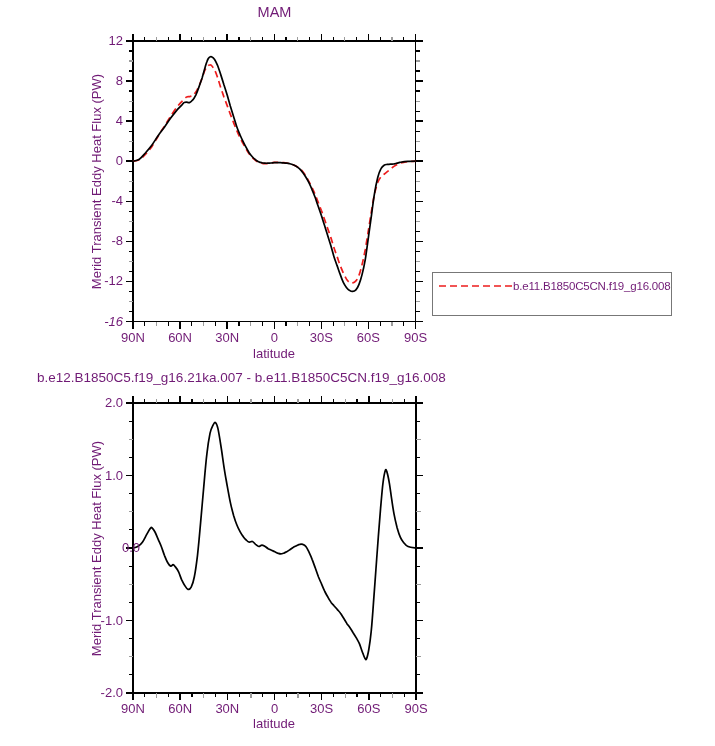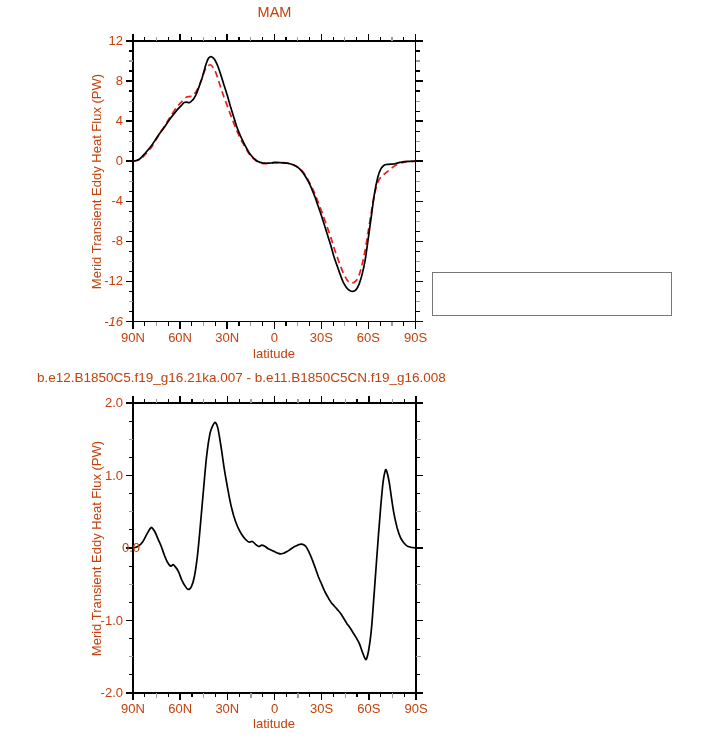--- a/index.html
+++ b/index.html
@@ -1,17 +1,17 @@
 <!DOCTYPE html>
 <html><head>
 <meta charset="utf-8">
 <style>
   html,body{margin:0;padding:0;background:#ffffff;}
   #canvas{position:relative;width:715px;height:746px;background:#ffffff;overflow:hidden;
-          font-family:"Liberation Sans", sans-serif;color:#c2410c;}
+          font-family:"Liberation Sans", sans-serif;color:#701a75;}
   #plot-svg{position:absolute;left:0;top:0;}
   .abs{position:absolute;}
   .chart-title{font-size:14.5px;text-align:center;white-space:nowrap;}
   .panel-title{font-size:13.5px;white-space:nowrap;}
   .axis-title{font-size:13px;text-align:center;white-space:nowrap;}
   .rot{transform:rotate(-90deg);}
   .tick-label{position:absolute;font-size:13px;line-height:14px;white-space:nowrap;}
   .tick-label.yl{text-align:right;}
   .tick-label.xl{text-align:center;}
   #legend{position:absolute;left:432px;top:272px;width:240px;height:44px;
@@ -229,20 +229,26 @@
       </g>
     </svg>
 
   <div class="abs chart-title" style="left:133px;top:4px;width:283px;">MAM</div>
 
   <div class="abs axis-title rot" style="left:-104px;top:174px;width:400px;height:15px;">Merid Transient Eddy Heat Flux (PW)</div>
 
   <div class="abs axis-title" style="left:204px;top:346px;width:140px;">latitude</div>
 
   <div id="legend" style="border-color: rgb(119, 119, 119);">
+    <div class="legend-row">
+      <svg width="76" height="18">
+        <line x1="2" y1="9" x2="76" y2="9" stroke="#ed1c1c" stroke-width="1.7" stroke-dasharray="7 4"></line>
+      </svg>
+      <span class="legend-label">b.e11.B1850C5CN.f19_g16.008</span>
+    </div>
   </div>
 
   <div class="abs panel-title" style="left:28px;top:370px;margin-left:9px;">b.e12.B1850C5.f19_g16.21ka.007 - b.e11.B1850C5CN.f19_g16.008</div>
 
   <div class="abs axis-title rot" style="left:-104px;top:541px;width:400px;height:15px;">Merid Transient Eddy Heat Flux (PW)</div>
 
   <div class="abs axis-title" style="left:204px;top:716px;width:140px;">latitude</div>
 
 <div class="tick-label xl" style="left: 113px; top: 330.5px; width: 40px;">90N</div>
     <div class="tick-label xl" style="left: 160.083px; top: 330.5px; width: 40px;">60N</div>

